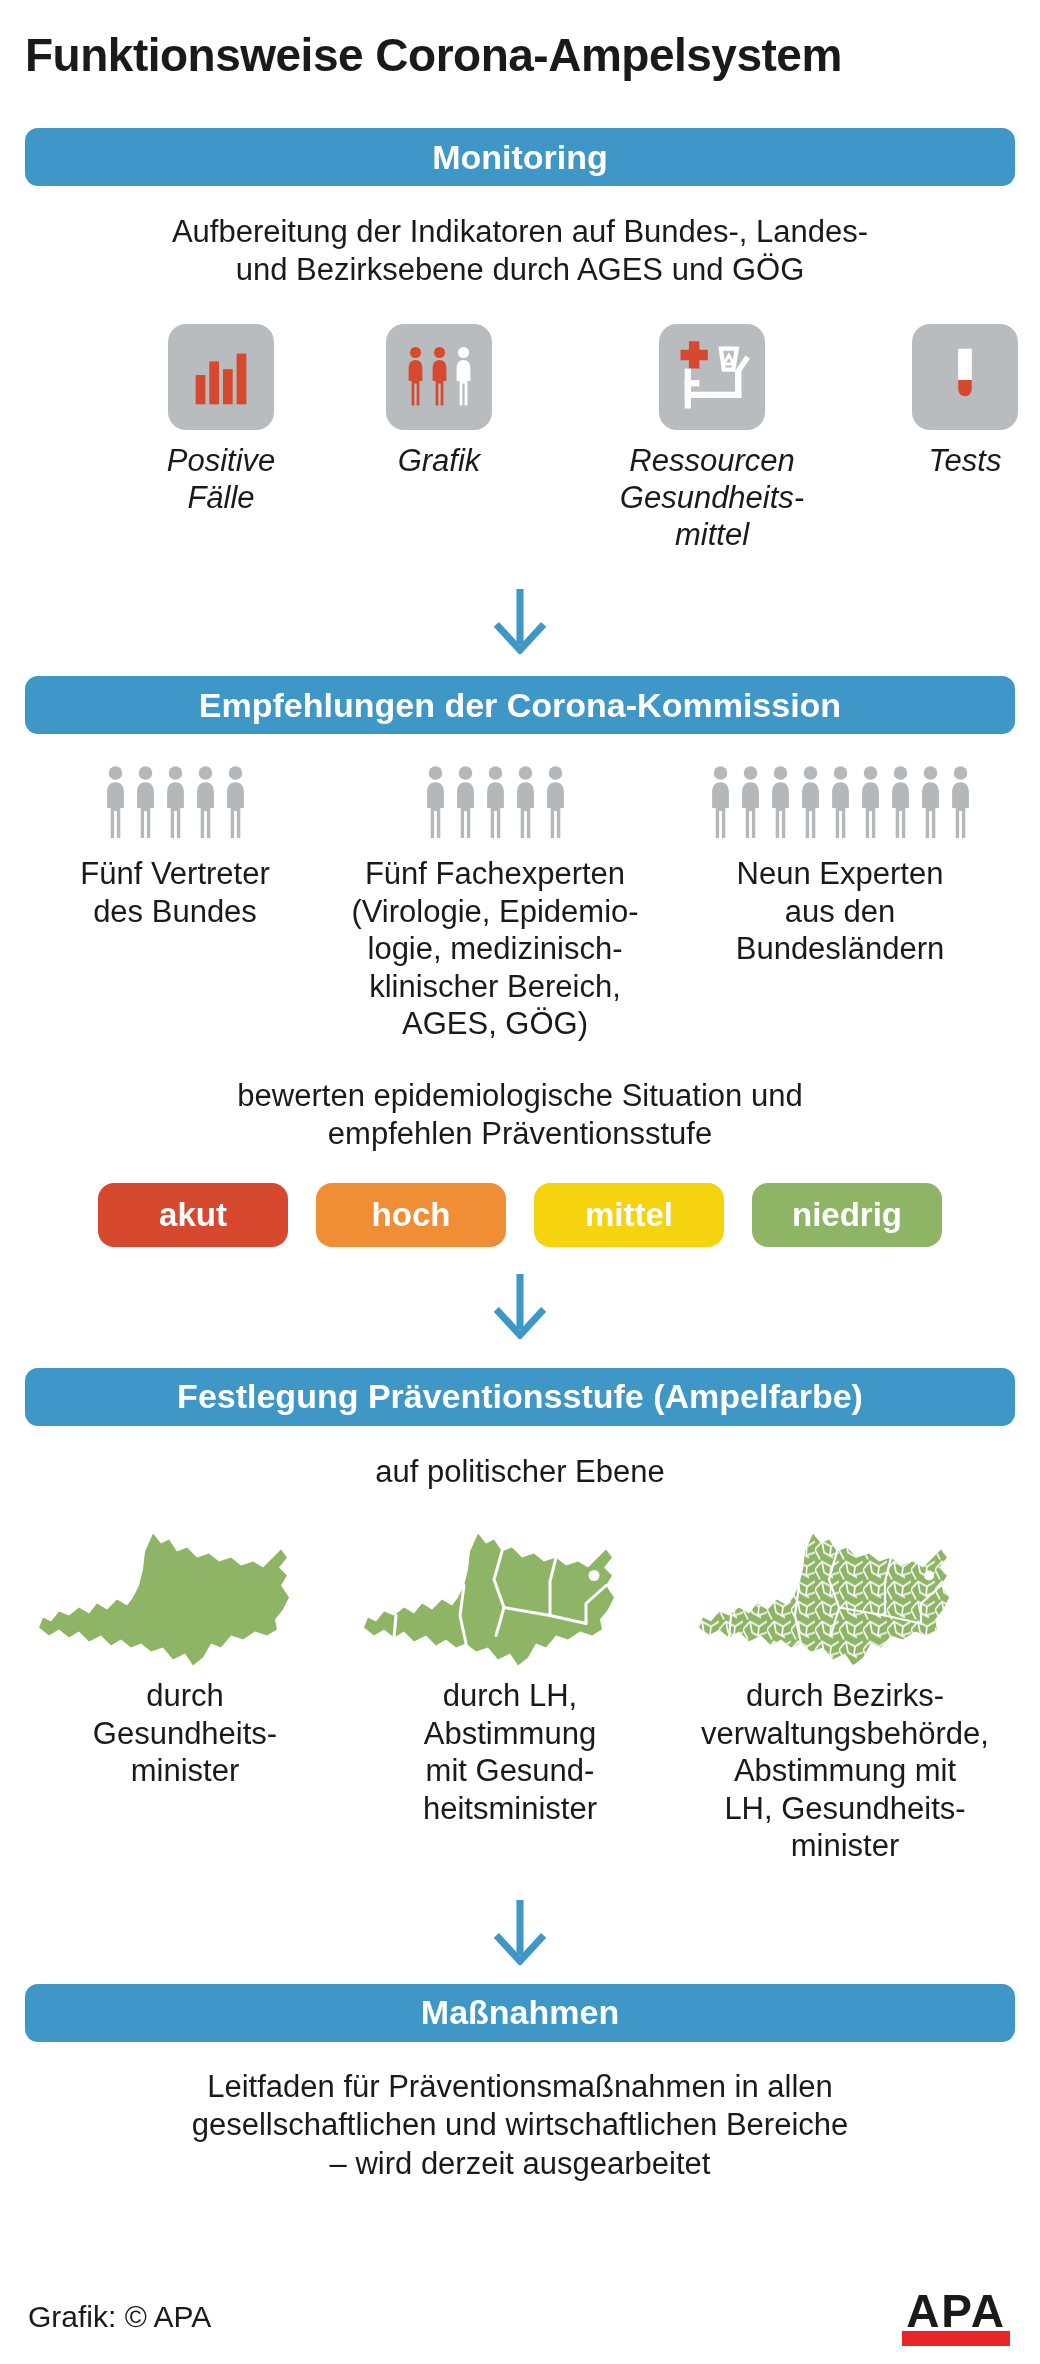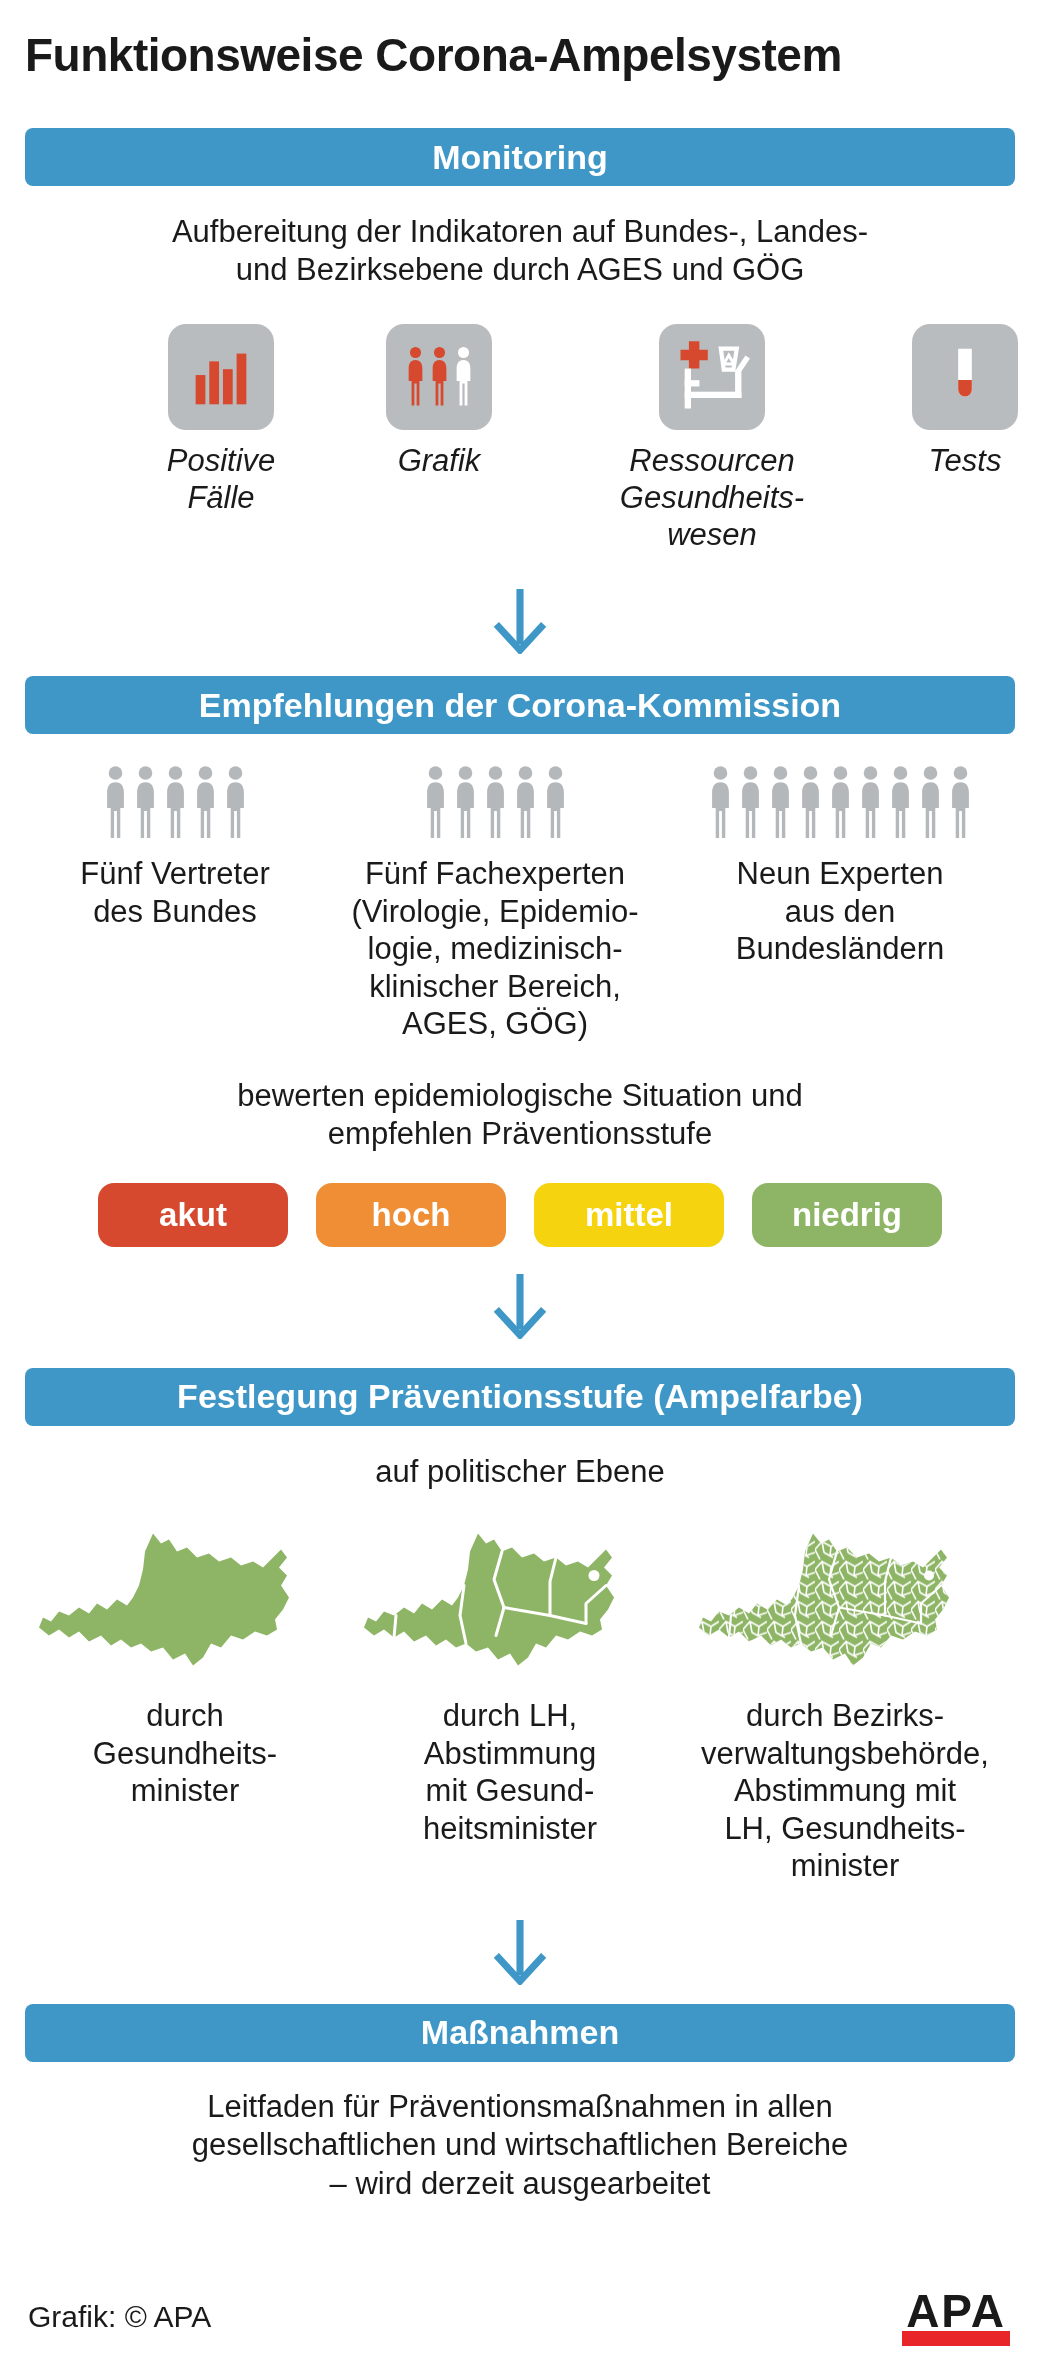--- a/index.html
+++ b/index.html
@@ -7,21 +7,21 @@
     --green:#8eb565; --tile:#b9bcbe; --figure:#b5b8bb; --text:#1a1a1a;
     --logo_red:#e8262a;
   }
   *{margin:0;padding:0;box-sizing:border-box}
   html,body{background:#fff}
   body{width:1040px;font-family:"Liberation Sans",sans-serif;color:var(--text)}
   .page{position:relative;width:1040px;height:2364px;overflow:hidden;background:#fff}
 
   .title{margin:28px 25px 0;font-size:46px;font-weight:bold;letter-spacing:-0.5px}
 
-  .bar{margin:0 25px;height:58px;background:var(--blue);border-radius:8px;
+  .bar{margin:0 25px;height:58px;background:var(--blue);border-radius:13px;
        display:flex;align-items:center;justify-content:center}
   .bar span{color:#fff;font-size:34px;font-weight:bold}
   .bar.m-monitoring{margin-top:46px}
   .bar.m-empfehlungen{margin-top:22px}
   .bar.m-festlegung{margin-top:29px}
   .bar.m-massnahmen{margin-top:19px}
 
   .body-text{font-size:31px;line-height:1.24;text-align:center;white-space:pre-line}
   .descr{margin-top:27px}
   .assess{margin-top:34px}
@@ -48,21 +48,21 @@
   .persons{display:flex;gap:5px;align-items:flex-end}
   .group-label{margin-top:14px;font-size:31px;line-height:1.21;text-align:center;white-space:pre-line}
 
   .levels{display:flex;justify-content:center;gap:28px;margin-top:29px}
   .level{width:190px;height:64px;border-radius:16px;display:flex;align-items:center;
          justify-content:center;color:#fff;font-size:33px;font-weight:bold}
 
   .maps{display:flex;justify-content:center;gap:15px;margin-top:26px}
   .map-col{display:flex;flex-direction:column;align-items:center}
   .map-1{width:310px}.map-2{width:310px}.map-3{width:330px}
-  .map-caption{margin-top:20px;font-size:31px;line-height:1.21;text-align:center;white-space:pre-line}
+  .map-caption{font-size:31px;line-height:1.21;text-align:center;white-space:pre-line}
 
   .credit{position:absolute;left:28px;bottom:30px;font-size:30px}
   .apa-logo{position:absolute;right:30px;bottom:18px;width:108px;text-align:center}
   .apa-letters{font-size:46px;font-weight:900;letter-spacing:2px;color:#1a1a1a;line-height:1}
   .apa-bar{height:15px;background:var(--logo_red);margin-top:-3px}
 </style>
 </head>
 <body>
 
 <div class="page">
@@ -119,21 +119,21 @@
           <path d="M28 9.6 l2.4 4.2 h-4.8 Z" fill="none" stroke="#fff" stroke-width="1.4"></path>
           <rect x="7" y="16" width="3" height="19" fill="#fff"></rect>
           <rect x="7" y="21.5" width="7" height="3" fill="#fff"></rect>
           <rect x="7" y="27" width="27" height="3" fill="#fff"></rect>
           <rect x="31" y="17" width="3" height="13" fill="#fff"></rect>
           <path d="M32 18 L37 10.5" stroke="#fff" stroke-width="2.6" fill="none"></path>
         </svg>
       </div>
       <div class="ind-label">Ressourcen
 Gesundheits-
-wesen</div>
+mittel</div>
     </div>
 
     <div class="indicator ind-4">
       <div class="tile">
         <svg width="78" height="78" viewBox="0 0 40 40">
           <path d="M16.5 5.5 h7 v21 a3.5 3.5 0 0 1 -7 0 Z" fill="#fff"></path>
           <path d="M16.5 21.5 h7 v5 a3.5 3.5 0 0 1 -7 0 Z" fill="var(--red)"></path>
         </svg>
       </div>
       <div class="ind-label">Tests</div>

